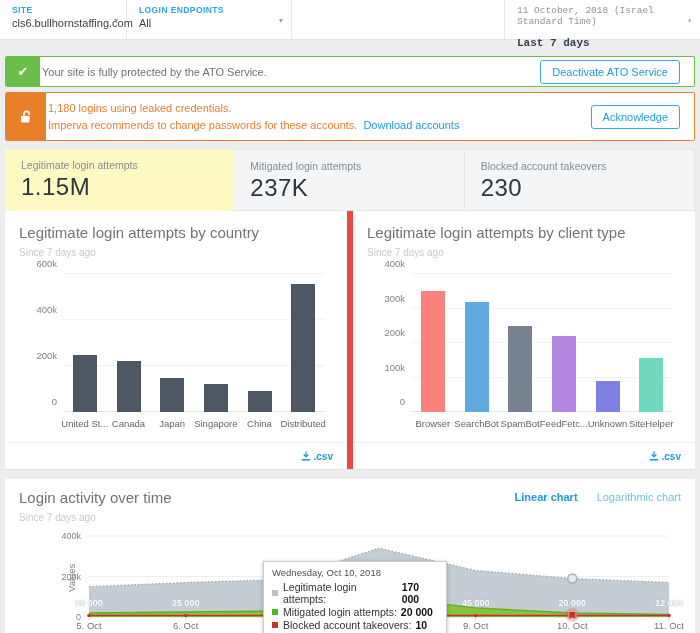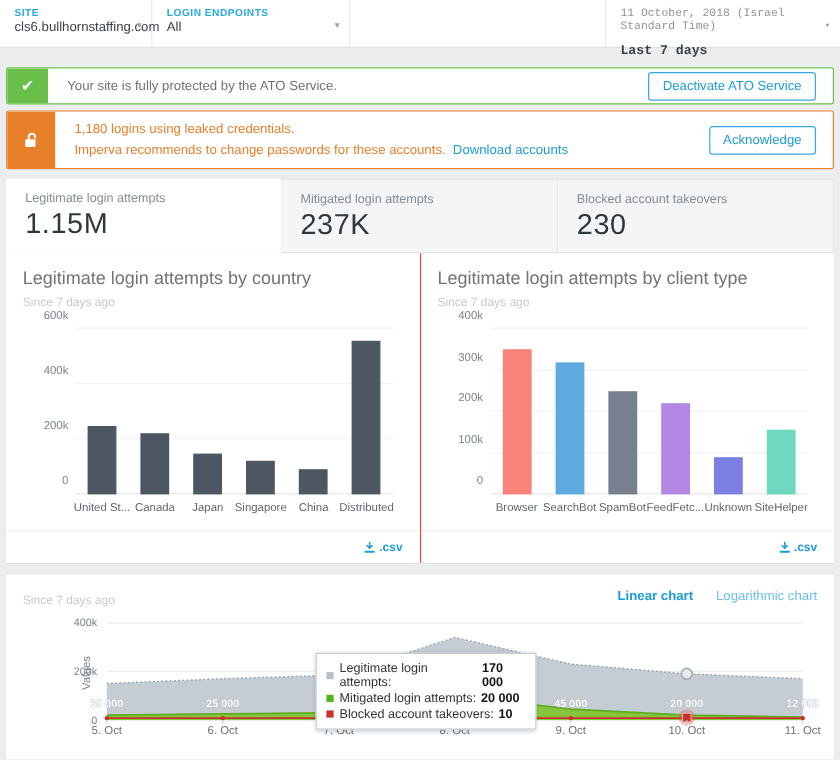--- a/index.html
+++ b/index.html
@@ -20,37 +20,37 @@
   .fsec.daterange .dline1 { font-size:9.5px; color:#8d949b; }
   .fsec.daterange .dline2 { font-size:11px; font-weight:bold; color:#3a4149; margin-top:10px; }
 
   
   .banner { display:flex; align-items:stretch; margin:16px 5px 0 5px; background:#fff; border-radius:2px; overflow:hidden; }
   .banner.green { border:1px solid #6abf4b; height:31px; }
   .banner.orange { border:1px solid #e8842f; height:49px; margin-top:5px; }
   .banner .bicon { display:flex; align-items:center; justify-content:center; flex:0 0 34px; color:#fff; }
   .banner.green .bicon { background:#6abf4b; font-size:13px; }
   .banner.orange .bicon { flex-basis:40px; background:#e8802a; }
-  .banner .btext { flex:1; display:flex; flex-direction:column; justify-content:center; padding-left:16px; font-size:11px; }
+  .banner .btext { flex:1; display:flex; flex-direction:column; justify-content:center; padding-left:2px; font-size:11px; }
   .banner.green .btext { color:#6b7278; }
   .banner.orange .btext { color:#e87f2b; line-height:1.5; }
   .banner .bbtn { align-self:center; margin-right:14px; padding:5px 11px; font-size:11px; color:#1e9cd7; background:#fff; border:1px solid #38a8de; border-radius:3px; cursor:pointer; white-space:nowrap; font-family:"Liberation Sans",sans-serif; }
   .blink { color:#1e9cd7; cursor:pointer; margin-left:6px; }
 
   
   .stats { display:flex; margin:8px 5px 0 5px; }
   .stat { flex:1; padding:10px 16px 8px 16px; background:#f3f5f6; border:1px solid #e3e6e8; border-left:none; cursor:pointer; }
-  .stat:first-child { background:#ffffff; border:none; }
+  .stat:first-child { background:#fef9c3; border:none; }
   .stat .slabel { font-size:10.5px; color:#858c93; }
   .stat .svalue { font-size:24px; font-weight:300; color:#2f363c; margin-top:2px; letter-spacing:.5px; }
 
   
   .chartspanel { display:flex; margin:0 5px; background:#fff; border-bottom:1px solid #e0e3e6; }
   .chartcol { flex:1; position:relative; padding:13px 0 0 14px; }
-  .chartcol + .chartcol { border-left:1px solid #ef4444; }
+  .chartcol + .chartcol { border-left:6px solid #ef4444; }
   .ctitle { font-size:15px; color:#737373; }
   .csub { font-size:10px; color:#c5c9cd; margin-top:6px; }
   .bar-chart { position:relative; height:168px; margin:8px 18px 0 6px; }
   .bc-plot { position:absolute; left:38px; right:4px; top:8px; bottom:22px; }
   .bc-grid { position:absolute; left:0; right:0; height:1px; background:#f1f3f4; }
   .bc-grid.zero { background:#e4e7e9; }
   .bc-ytick { position:absolute; right:calc(100% + 6px); transform:translateY(-50%); font-size:9.5px; color:#7d848b; white-space:nowrap; }
   .bc-bar { position:absolute; bottom:0; width:24px; }
   .bc-xlabel { position:absolute; top:calc(100% + 6px); transform:translateX(-50%); font-size:9.5px; color:#5f666d; white-space:nowrap; }
   .chartfooter { border-top:1px solid #eef0f2; height:27px; display:flex; align-items:center; justify-content:flex-end; padding-right:14px; margin-top:8px; margin-left:-14px; }
@@ -209,20 +209,21 @@
           </svg>
           <span>.csv</span>
         </span>
       </div>
     </div>
   </div>
 
   <div class="activitypanel">
     <div class="ahead">
       <div>
+        <div class="ctitle">Login activity over time</div>
         <div class="csub">Since 7 days ago</div>
       </div>
       <div class="alinks">
         <span class="alink-linear">Linear chart</span>
         <span class="alink-log">Logarithmic chart</span>
       </div>
     </div>
 
     <div class="activity-chart">
       <svg id="areaSvg" width="672" height="108" viewBox="0 0 672 108">
@@ -264,20 +265,21 @@
           <line x1="360" y1="92" x2="360" y2="95" stroke="#c6cbd0" stroke-width="1"></line>
           <text x="360" y="104" text-anchor="middle" font-size="9.5" fill="#6b727a">8. Oct</text>
           <line x1="456.6666666666667" y1="92" x2="456.6666666666667" y2="95" stroke="#c6cbd0" stroke-width="1"></line>
           <text x="456.6666666666667" y="104" text-anchor="middle" font-size="9.5" fill="#6b727a">9. Oct</text>
           <line x1="553.3333333333333" y1="92" x2="553.3333333333333" y2="95" stroke="#c6cbd0" stroke-width="1"></line>
           <text x="553.3333333333333" y="104" text-anchor="middle" font-size="9.5" fill="#6b727a">10. Oct</text>
           <line x1="650" y1="92" x2="650" y2="95" stroke="#c6cbd0" stroke-width="1"></line>
           <text x="650" y="104" text-anchor="middle" font-size="9.5" fill="#6b727a">11. Oct</text>
         </svg>
       <div class="tooltip">
+        <div class="tt-title">Wednesday, Oct 10, 2018</div>
         <div id="ttRows">
             <div class="tt-row">
               <span class="tt-sq" style="background: rgb(185, 194, 202);"></span>
               <span>Legitimate login attempts:</span>
               <span class="tt-val">170 000</span>
             </div>
             <div class="tt-row">
               <span class="tt-sq" style="background: rgb(82, 180, 30);"></span>
               <span>Mitigated login attempts:</span>
               <span class="tt-val">20 000</span>

